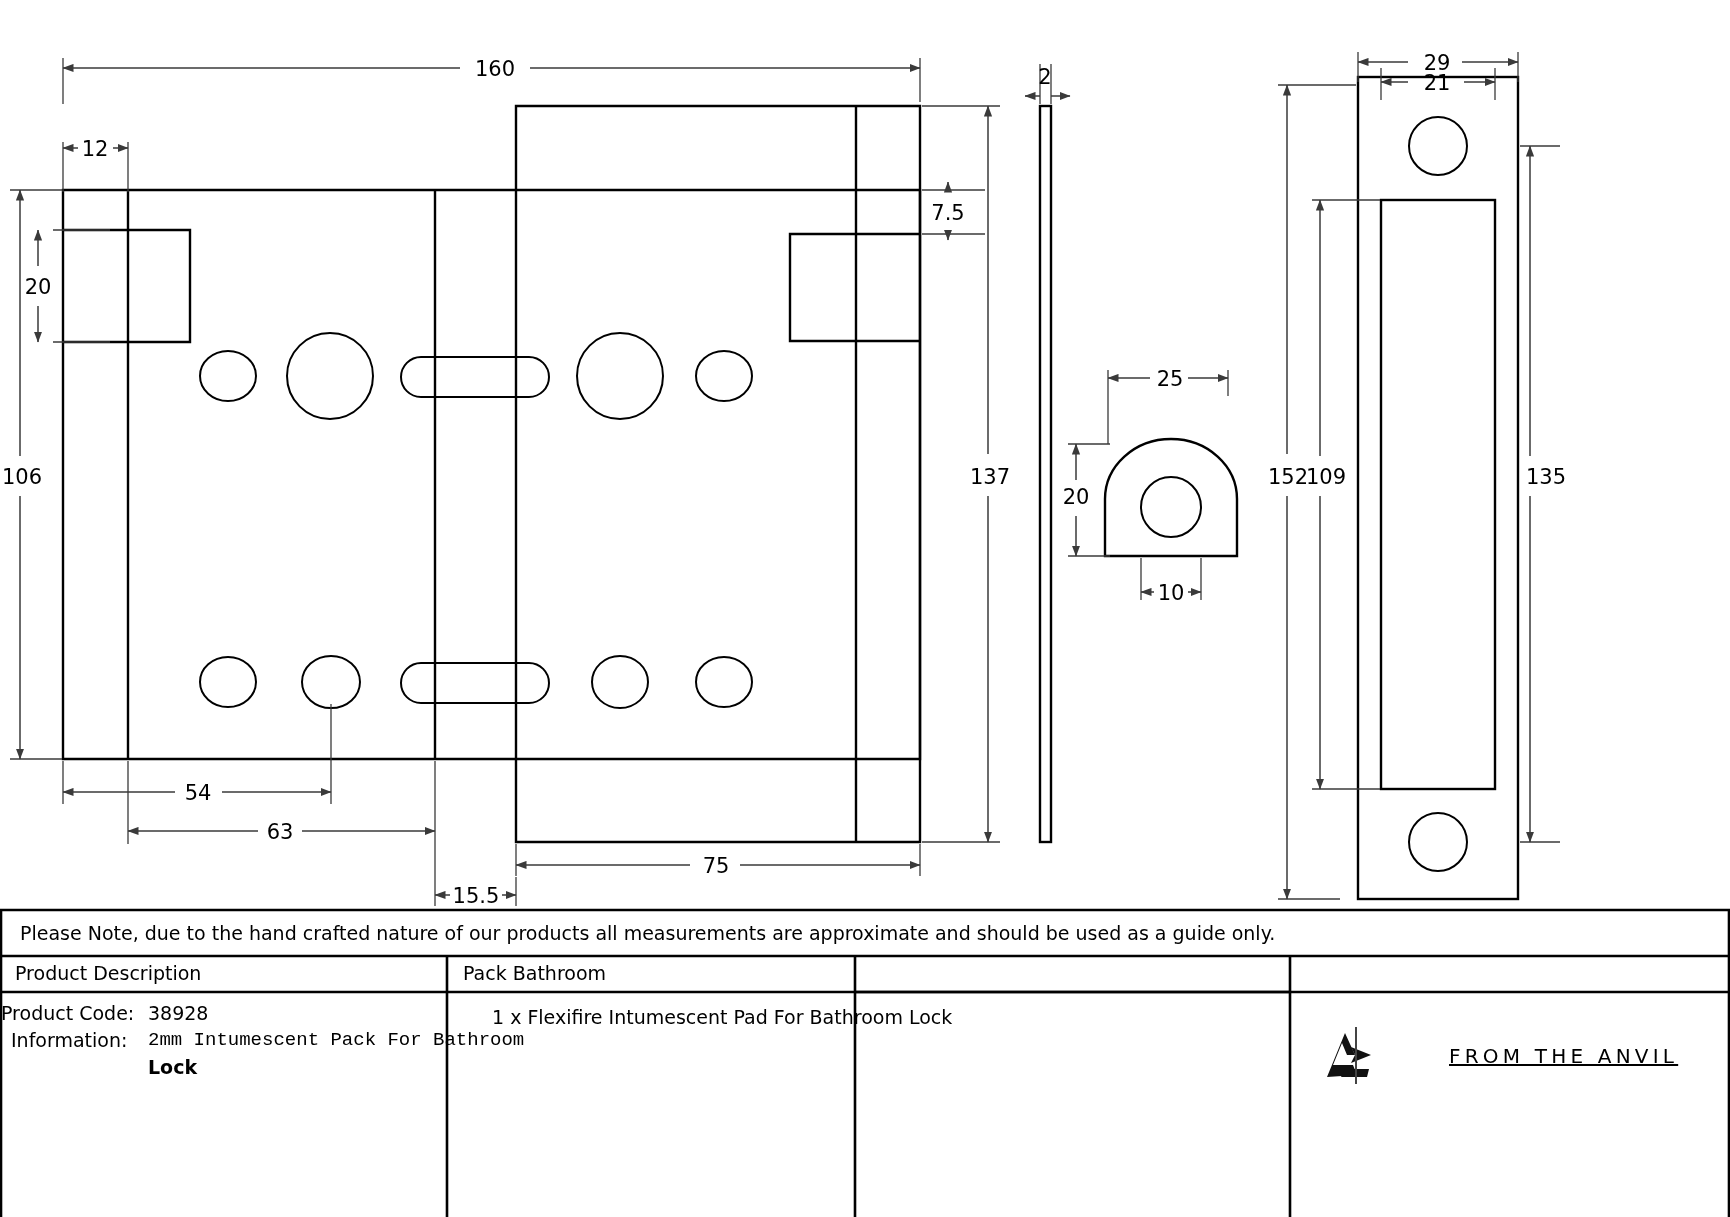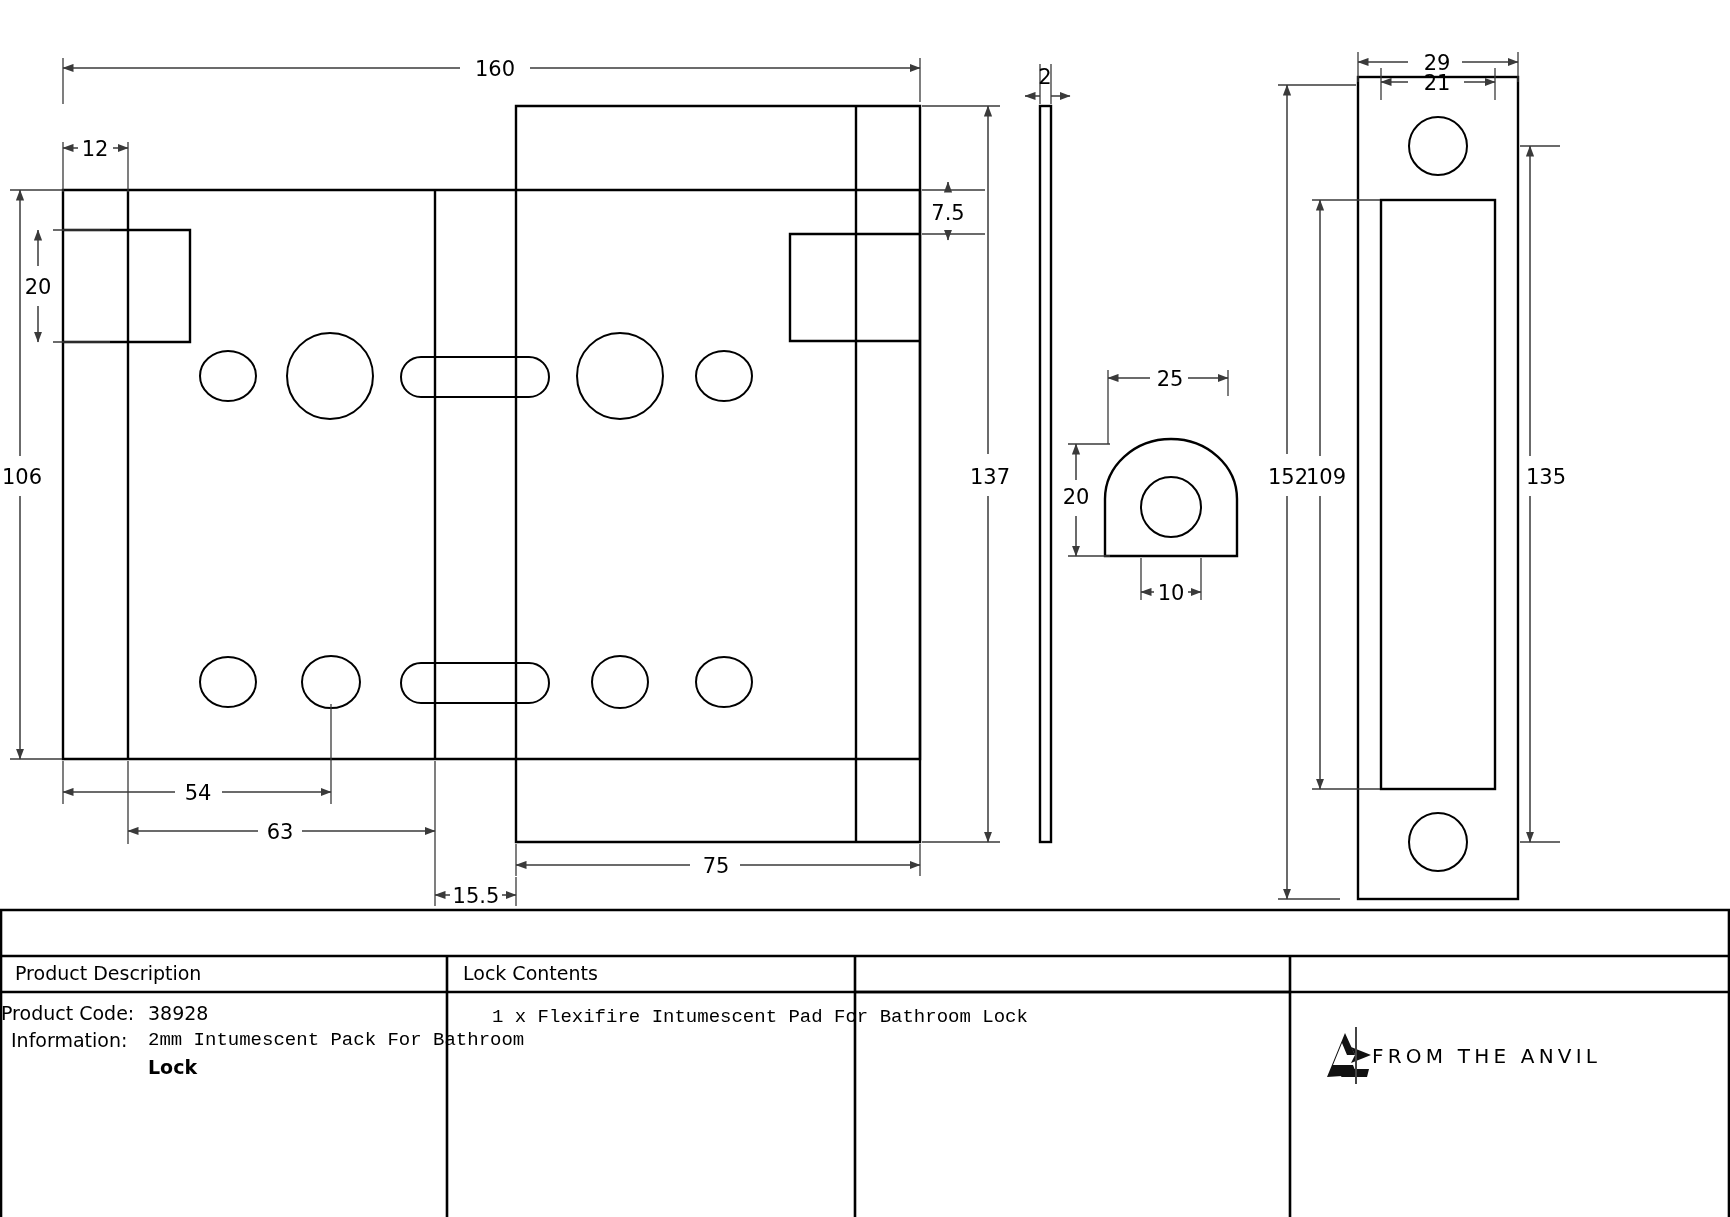--- a/index.html
+++ b/index.html
@@ -206,29 +206,30 @@
   </g>
 
   <g transform="translate(1305,985)">
     <path d="M22,48 L40,4 L50,26 L42,26 L37,14 L28,36 L48,36 L52,46 L22,48 Z" fill="#111"></path>
     <path d="M46,18 L66,26 L46,34 L50,26 Z" fill="#111"></path>
     <path d="M40,40 L64,40 L62,48 L36,48 Z" fill="#111"></path>
   </g>
   <line x1="1356" y1="983" x2="1356" y2="1040" stroke="#444" stroke-width="2"></line>
 </svg>
 
+<div style="position:absolute;left:20px;top:878px;" class="notetxt">Please Note, due to the hand crafted nature of our products all measurements are approximate and should be used as a guide only.</div>
 
 <div style="position:absolute;left:15px;top:918px;" class="celltxt">Product Description</div>
 
-<div style="position:absolute;left:463px;top:918px;" class="celltxt">Lock Contents</div>
+<div style="position:absolute;left:463px;top:918px;" class="celltxt">Pack Bathroom</div>
 
 <div style="position:absolute;left:1px;top:958px;" class="celltxt">Product Code:</div>
 <div style="position:absolute;left:148px;top:958px;" class="celltxt">38928</div>
 
 <div style="position:absolute;left:11px;top:985px;" class="celltxt">Information:</div>
 <div style="position:absolute;left:148px;top:985px;font-family:Liberation Mono, monospace;" class="celltxt">2mm Intumescent Pack For Bathroom</div>
 <div style="position:absolute;left:148px;top:1012px;font-weight:bold;" class="celltxt">Lock</div>
 
-<div style="position:absolute;left:492px;top:962px;font-family:Liberation Mono, monospace;" class="celltxt">1 x Flexifire Intumescent Pad For Bathroom Lock</div>
-
-<div style="position:absolute;left:1372px;top:1000px;" class="brandtxt">FROM THE ANVIL</div>
+<div style="position:absolute;left:492px;top:962px;" class="celltxt">1 x Flexifire Intumescent Pad For Bathroom Lock</div>
+
+<div style="position:absolute;left:1449px;top:1000px;text-decoration:underline;" class="brandtxt">FROM THE ANVIL</div>
 
 </div>
 
 </body></html>

